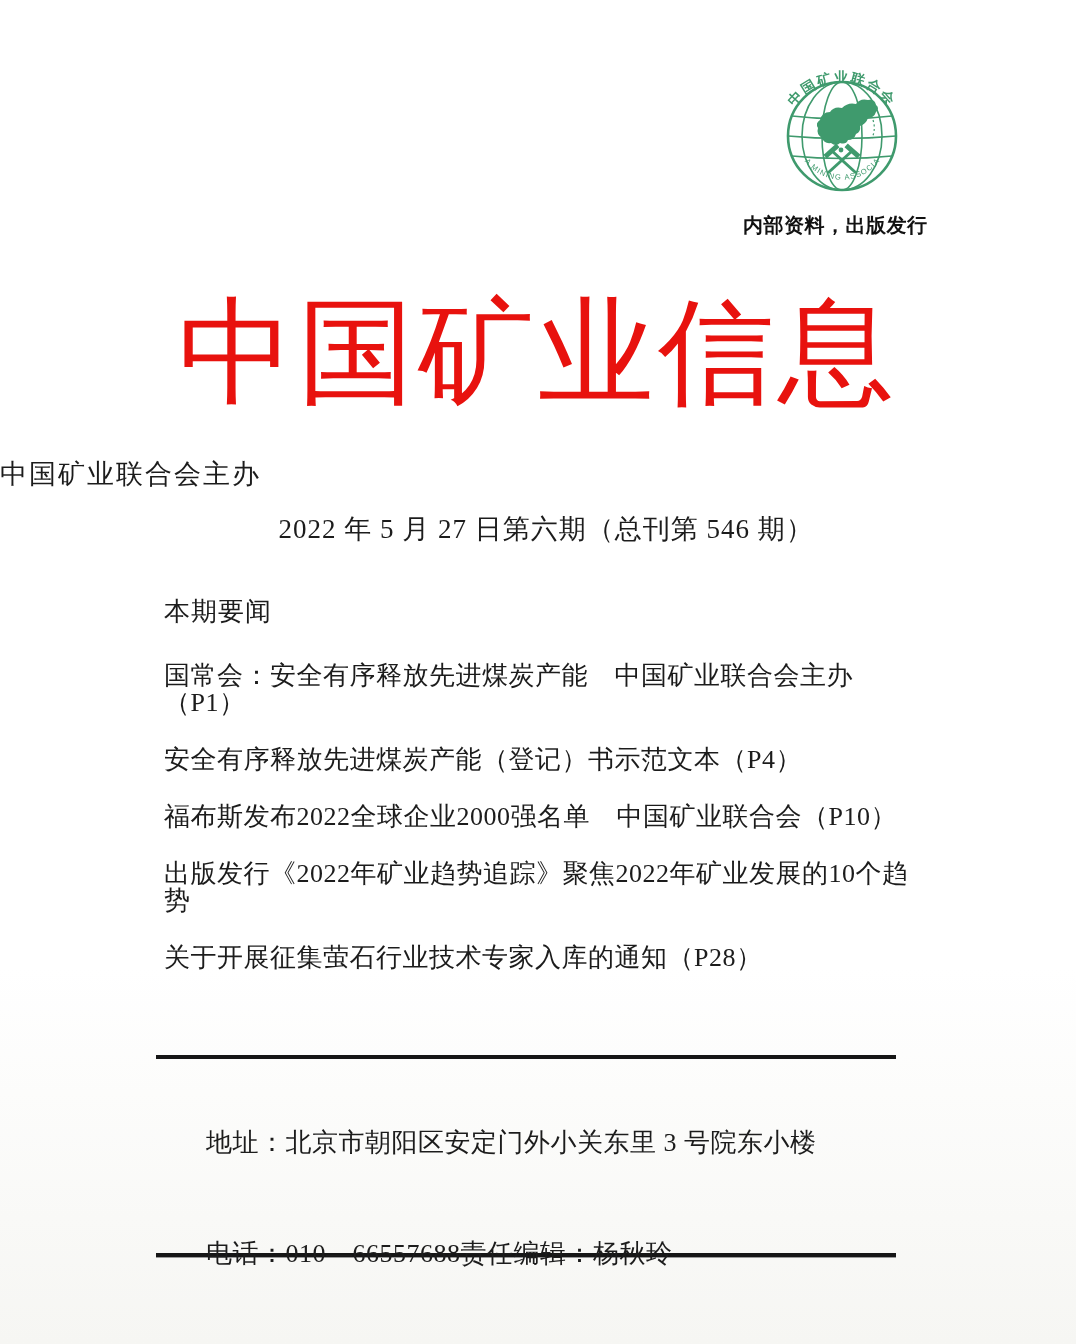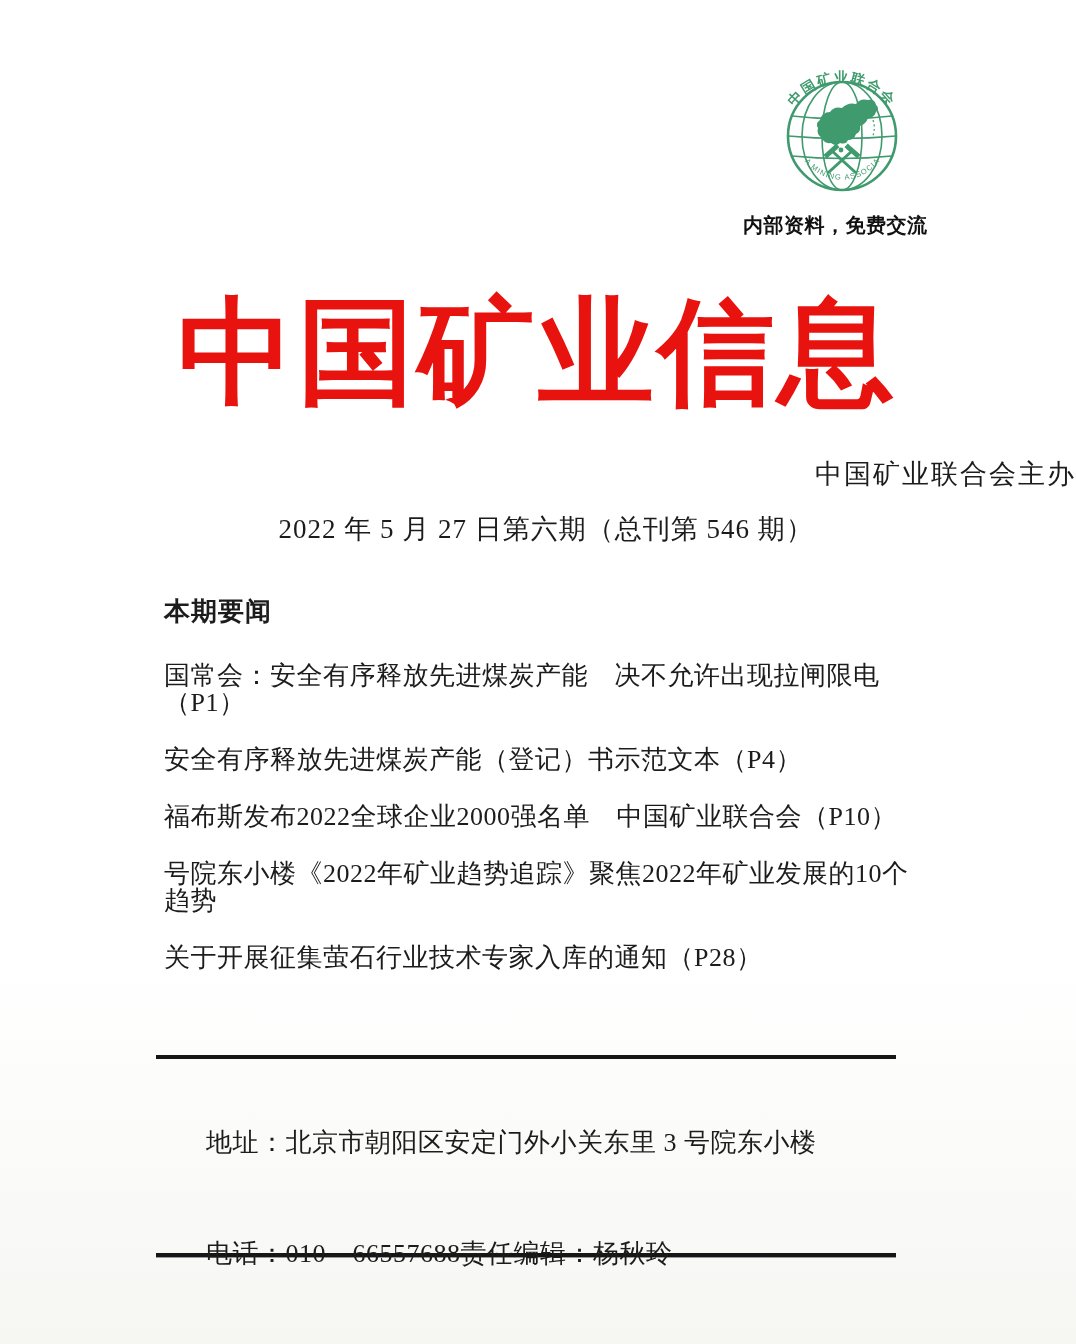--- a/index.html
+++ b/index.html
@@ -38,33 +38,33 @@
   }
 
   
   .main-title {
     position: absolute;
     left: 0;
     top: 288px;
     width: 100%;
     text-align: center;
     font-family: "Liberation Sans", "DejaVu Sans", sans-serif;
-    font-weight: 700;
+    font-weight: 400;
     font-size: 116px;
     line-height: 1.12;
     letter-spacing: 4px;
     color: #e8120e;
     white-space: nowrap;
   }
   .publisher-line {
     position: absolute;
     left: 0;
     top: 456px;
     width: 100%;
-    text-align: right;
+    text-align: left;
     font-size: 27px;
     letter-spacing: 2px;
     white-space: pre-wrap;
   }
   .issue-line {
     position: absolute;
     left: 8px;
     top: 511px;
     width: 100%;
     text-align: center;
@@ -75,21 +75,21 @@
 
   
   .highlights {
     position: absolute;
     left: 164px;
     top: 594px;
     width: 756px;
   }
   .highlights-heading {
     font-size: 26px;
-    font-weight: bold;
+    font-weight: normal;
     letter-spacing: 1px;
     margin: 0 0 33px 0;
   }
   .hl {
     font-size: 26px;
     line-height: 27px;
     margin: 0 0 30px 0;
     letter-spacing: 0.5px;
     white-space: pre-wrap;
   }
@@ -159,33 +159,33 @@
 
       <text font-family="Liberation Serif, DejaVu Serif, serif" font-size="14" font-weight="bold" fill="#3f9a6d" letter-spacing="2">
         <textPath href="#arcTop" startOffset="50%" text-anchor="middle">中国矿业联合会</textPath>
       </text>
       <text font-family="Liberation Sans, DejaVu Sans, sans-serif" font-size="7.6" fill="#3f9a6d" letter-spacing="1.1">
         <textPath href="#arcBottom" startOffset="50%" text-anchor="middle">CHINA MINING ASSOCIATION</textPath>
       </text>
     </svg>
   </div>
 
-  <div class="internal-note">内部资料，免费交流</div>
+  <div class="internal-note">内部资料，出版发行</div>
 
   <div class="main-title">中国矿业信息</div>
 
   <div class="publisher-line">中国矿业联合会主办</div>
   <div class="issue-line">2022 年 5 月 27 日第六期（总刊第 546 期）</div>
 
   <div class="highlights">
     <div class="highlights-heading">本期要闻</div>
-    <div class="hl">国常会：安全有序释放先进煤炭产能　决不允许出现拉闸限电（P1）</div>
+    <div class="hl">国常会：安全有序释放先进煤炭产能　中国矿业联合会主办（P1）</div>
     <div class="hl">安全有序释放先进煤炭产能（登记）书示范文本（P4）</div>
     <div class="hl">福布斯发布2022全球企业2000强名单　中国矿业联合会（P10）</div>
-    <div class="hl">号院东小楼《2022年矿业趋势追踪》聚焦2022年矿业发展的10个趋势</div>
+    <div class="hl">出版发行《2022年矿业趋势追踪》聚焦2022年矿业发展的10个趋势</div>
     <div class="hl">关于开展征集萤石行业技术专家入库的通知（P28）</div>
   </div>
 
   <div class="rule rule-1"></div>
   <div class="rule rule-2"></div>
 
   <div class="footer">
     <div class="f-line">
       <span>地址：</span><span>北京市朝阳区安定门外小关东里 3 号院东小楼</span>
     </div>

